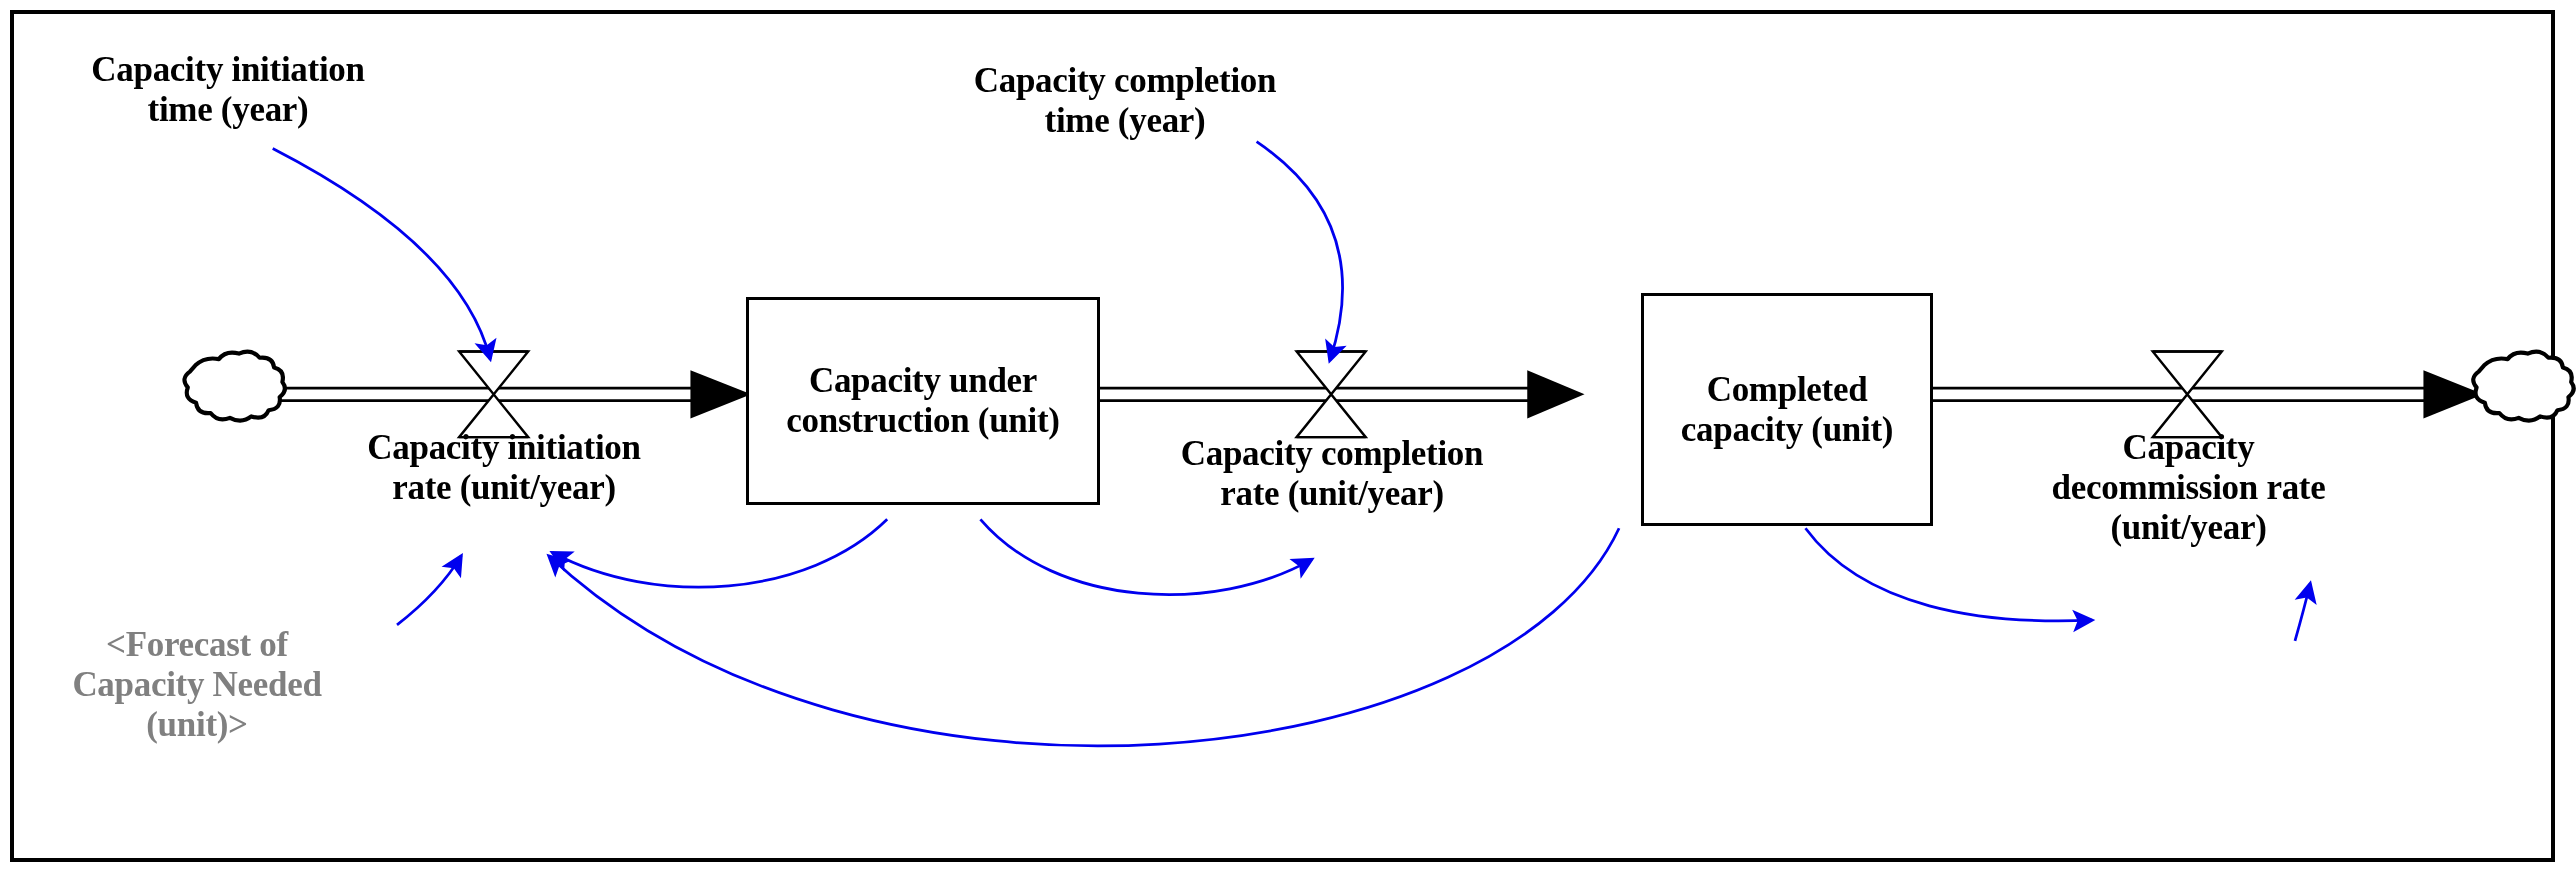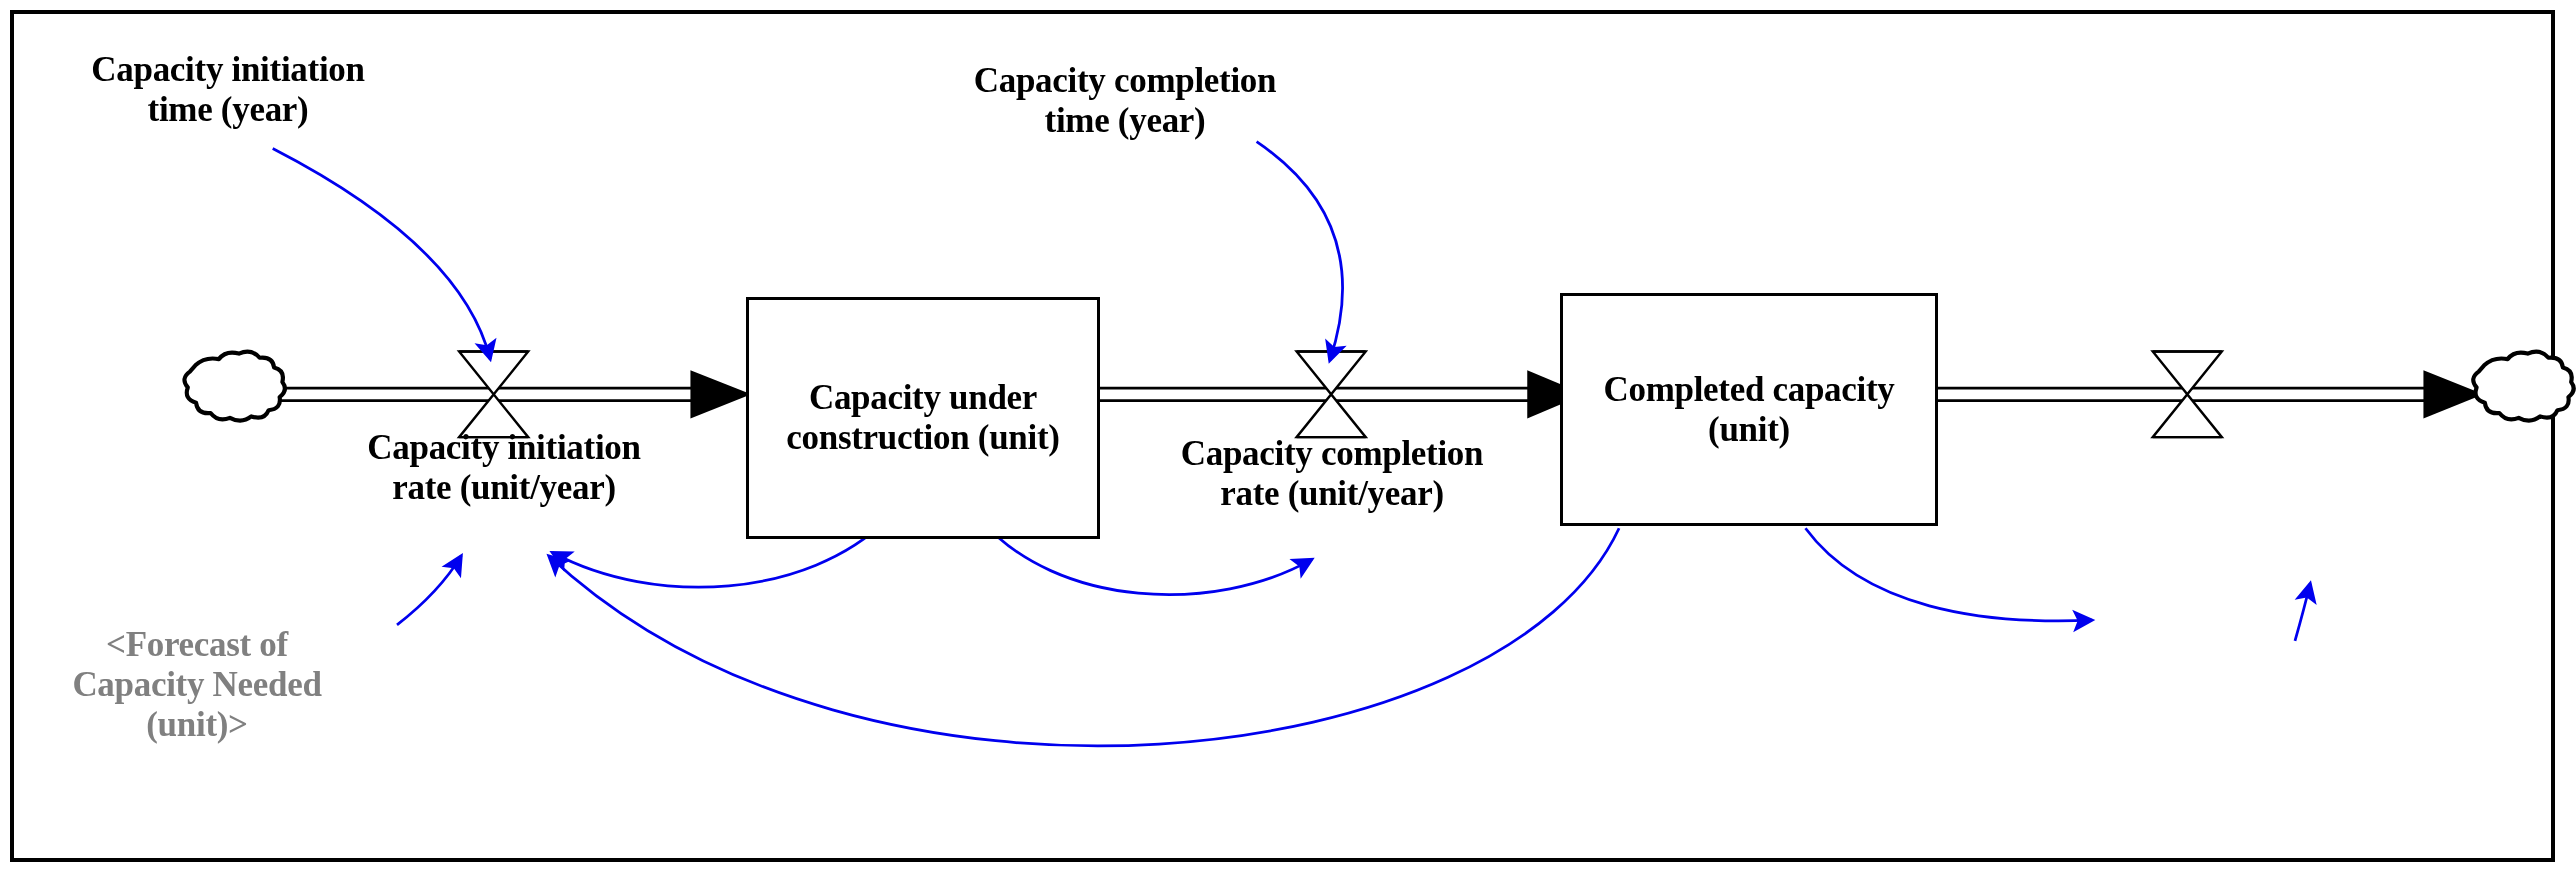--- a/index.html
+++ b/index.html
@@ -129,43 +129,46 @@
 
     <path d="M2345,765 C 2180,1120 1250,1230 795,805" fill="none" stroke="#0000ee" stroke-width="4" marker-end="url(#blueArrow)"></path>
 
     <path d="M1420,752 C 1530,880 1760,890 1900,810" fill="none" stroke="#0000ee" stroke-width="4" marker-end="url(#blueArrow)"></path>
 
     <path d="M2615,765 C 2700,880 2870,905 3030,898" fill="none" stroke="#0000ee" stroke-width="4" marker-end="url(#blueArrow)"></path>
 
     <path d="M3324,928 C 3332,900 3340,870 3346,845" fill="none" stroke="#0000ee" stroke-width="4" marker-end="url(#blueArrow)"></path>
   </svg>
 
-  <div class="stock-box" style="left:746px; top:297px; width:354px; height:242px;">
+  <div class="stock-box" style="left:746px; top:297px; width:354px; height:208px;">
     <div class="stock-label">Capacity under
 construction
 (unit)</div>
   </div>
 
-  <div class="stock-box" style="left:1560px; top:293px; width:378px; height:233px;">
+  <div class="stock-box" style="left:1641px; top:293px; width:292px; height:233px;">
     <div class="stock-label">Completed
 capacity (unit)</div>
   </div>
 
   <div class="lbl" style="left:28px; top:50px; width:400px;">Capacity initiation
 time (year)</div>
 
   <div class="lbl" style="left:904px; top:61px; width:442px;">Capacity completion
 time (year)</div>
 
   <div class="lbl" style="left:304px; top:428px; width:400px;">Capacity initiation
 rate (unit/year)</div>
 
   <div class="lbl" style="left:1132px; top:434px; width:400px;">Capacity completion
 rate (unit/year)</div>
 
+  <div class="lbl" style="left:2023px; top:428px; width:331px;">Capacity
+decommission rate
+(unit/year)</div>
 
   <div class="lbl ghost" style="left:38px; top:625px; width:318px;">&lt;Forecast of
 Capacity Needed
 (unit)&gt;</div>
 
 
 </div>
 
 
 </body></html>

